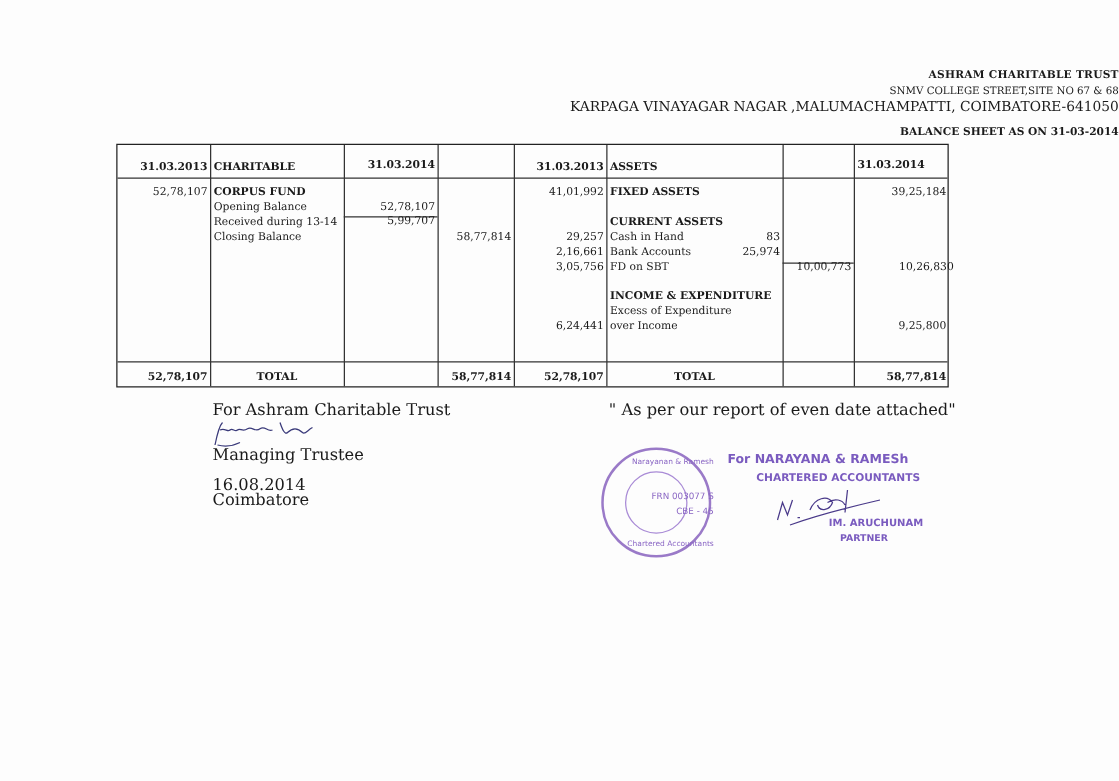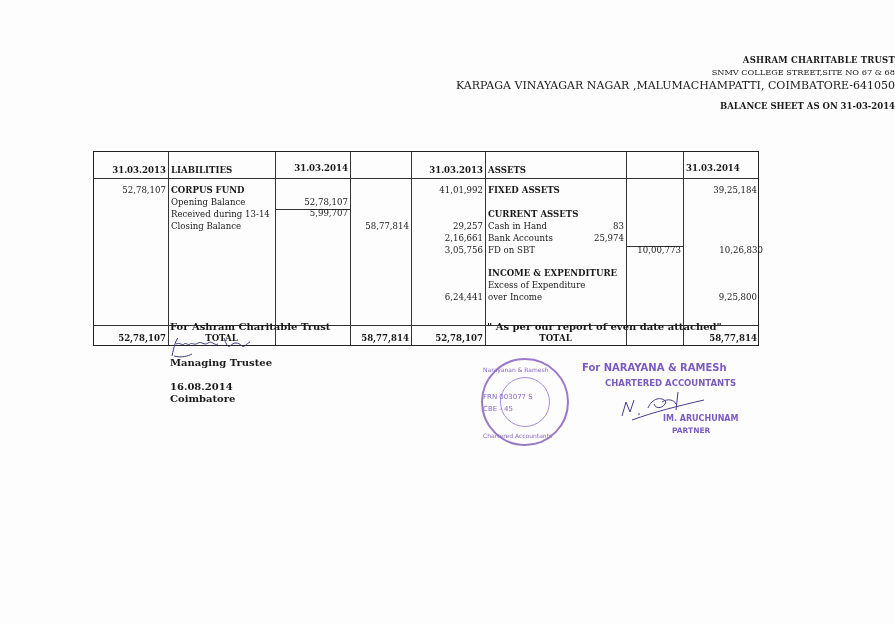--- a/index.html
+++ b/index.html
@@ -7,38 +7,38 @@
       width: 895px; height: 625px; background: #ffffff; position: relative; overflow: hidden;
       font-family: "DejaVu Serif", serif; color: #1a1a1a;
     }
     .page { position: absolute; left: 0; top: 0; width: 895px; height: 625px; background: #fdfdfd; }
     .hdr { position: absolute; left: 0; width: 895px; text-align: right; }
     .org { top: 55px; font-size: 8.5px; font-weight: bold; letter-spacing: 0.2px; }
     .addr1 { top: 67px; font-size: 8.2px; }
     .addr2 { top: 79px; font-size: 11px; }
     .title { top: 101px; font-size: 8.5px; font-weight: bold; left: 0; }
 
-    .tbl { position: absolute; left: 93px; top: 115px; width: 666px; height: 195px; border: 1px solid #222; box-sizing: border-box; margin-top: 36px; }
+    .tbl { position: absolute; left: 93px; top: 115px; width: 666px; height: 195px; border: 1px solid #222; box-sizing: border-box; }
     .vline { position: absolute; top: 0; bottom: 0; width: 0; border-left: 1px solid #333; }
     .hline { position: absolute; height: 0; border-top: 1px solid #333; }
     .cell { position: absolute; font-size: 8.6px; white-space: nowrap; line-height: 12px; }
     .b { font-weight: bold; }
     .r { text-align: right; }
     .c { text-align: center; }
 
-    .foot { position: absolute; font-size: 10px; font-weight: bold; white-space: nowrap; }
+    .foot { position: absolute; font-size: 13px; font-weight: normal; white-space: nowrap; }
     .stamp {
       position: absolute; left: 481px; top: 358px; width: 88px; height: 88px; border-radius: 50%;
       border: 2px solid #9a7ac8; box-sizing: border-box; color: #8a66c4;
     }
     .stamp-inner {
       position: absolute; left: 17px; top: 17px; width: 50px; height: 50px; border-radius: 50%;
       border: 1.5px solid #a98bd6; box-sizing: border-box;
     }
-    .stamp-text { position: absolute; width: 88px; text-align: left; font-family: "DejaVu Sans", sans-serif; font-size: 7px; color: #8a66c4; }
+    .stamp-text { position: absolute; width: 88px; text-align: right; font-family: "DejaVu Sans", sans-serif; font-size: 7px; color: #8a66c4; }
     .ca { position: absolute; font-family: "DejaVu Sans", sans-serif; color: #7a5bbf; font-weight: bold; white-space: nowrap; }
   </style>
 </head>
 <body>
 
 <div class="page">
 
   <div class="hdr org">ASHRAM CHARITABLE TRUST</div>
   <div class="hdr addr1">SNMV COLLEGE STREET,SITE NO 67 &amp; 68</div>
   <div class="hdr addr2">KARPAGA VINAYAGAR NAGAR ,MALUMACHAMPATTI, COIMBATORE-641050</div>
@@ -53,21 +53,21 @@
     <div class="vline" style="left:391px"></div>
     <div class="vline" style="left:532px"></div>
     <div class="vline" style="left:589px"></div>
 
     <div class="hline" style="left:0;right:0;top:26px"></div>
     <div class="hline" style="left:0;right:0;top:173px"></div>
     <div class="hline" style="left:181px;width:75px;top:57px"></div>
     <div class="hline" style="left:532px;width:57px;top:94px"></div>
 
     <div class="cell b r" style="left:0;width:72px;top:12px">31.03.2013</div>
-    <div class="cell b" style="left:77px;top:12px">LIABILITIES</div>
+    <div class="cell b" style="left:77px;top:12px">CHARITABLE</div>
     <div class="cell b r" style="left:181px;width:73px;top:10px">31.03.2014</div>
     <div class="cell b r" style="left:317px;width:72px;top:12px">31.03.2013</div>
     <div class="cell b" style="left:394px;top:12px">ASSETS</div>
     <div class="cell b" style="left:592px;top:10px">31.03.2014</div>
 
     <div class="cell r" style="left:0;width:72px;top:32px">52,78,107</div>
     <div class="cell b" style="left:77px;top:32px">CORPUS FUND</div>
     <div class="cell" style="left:77px;top:44px">Opening Balance</div>
     <div class="cell r" style="left:181px;width:73px;top:44px">52,78,107</div>
     <div class="cell" style="left:77px;top:56px">Received during 13-14</div>

